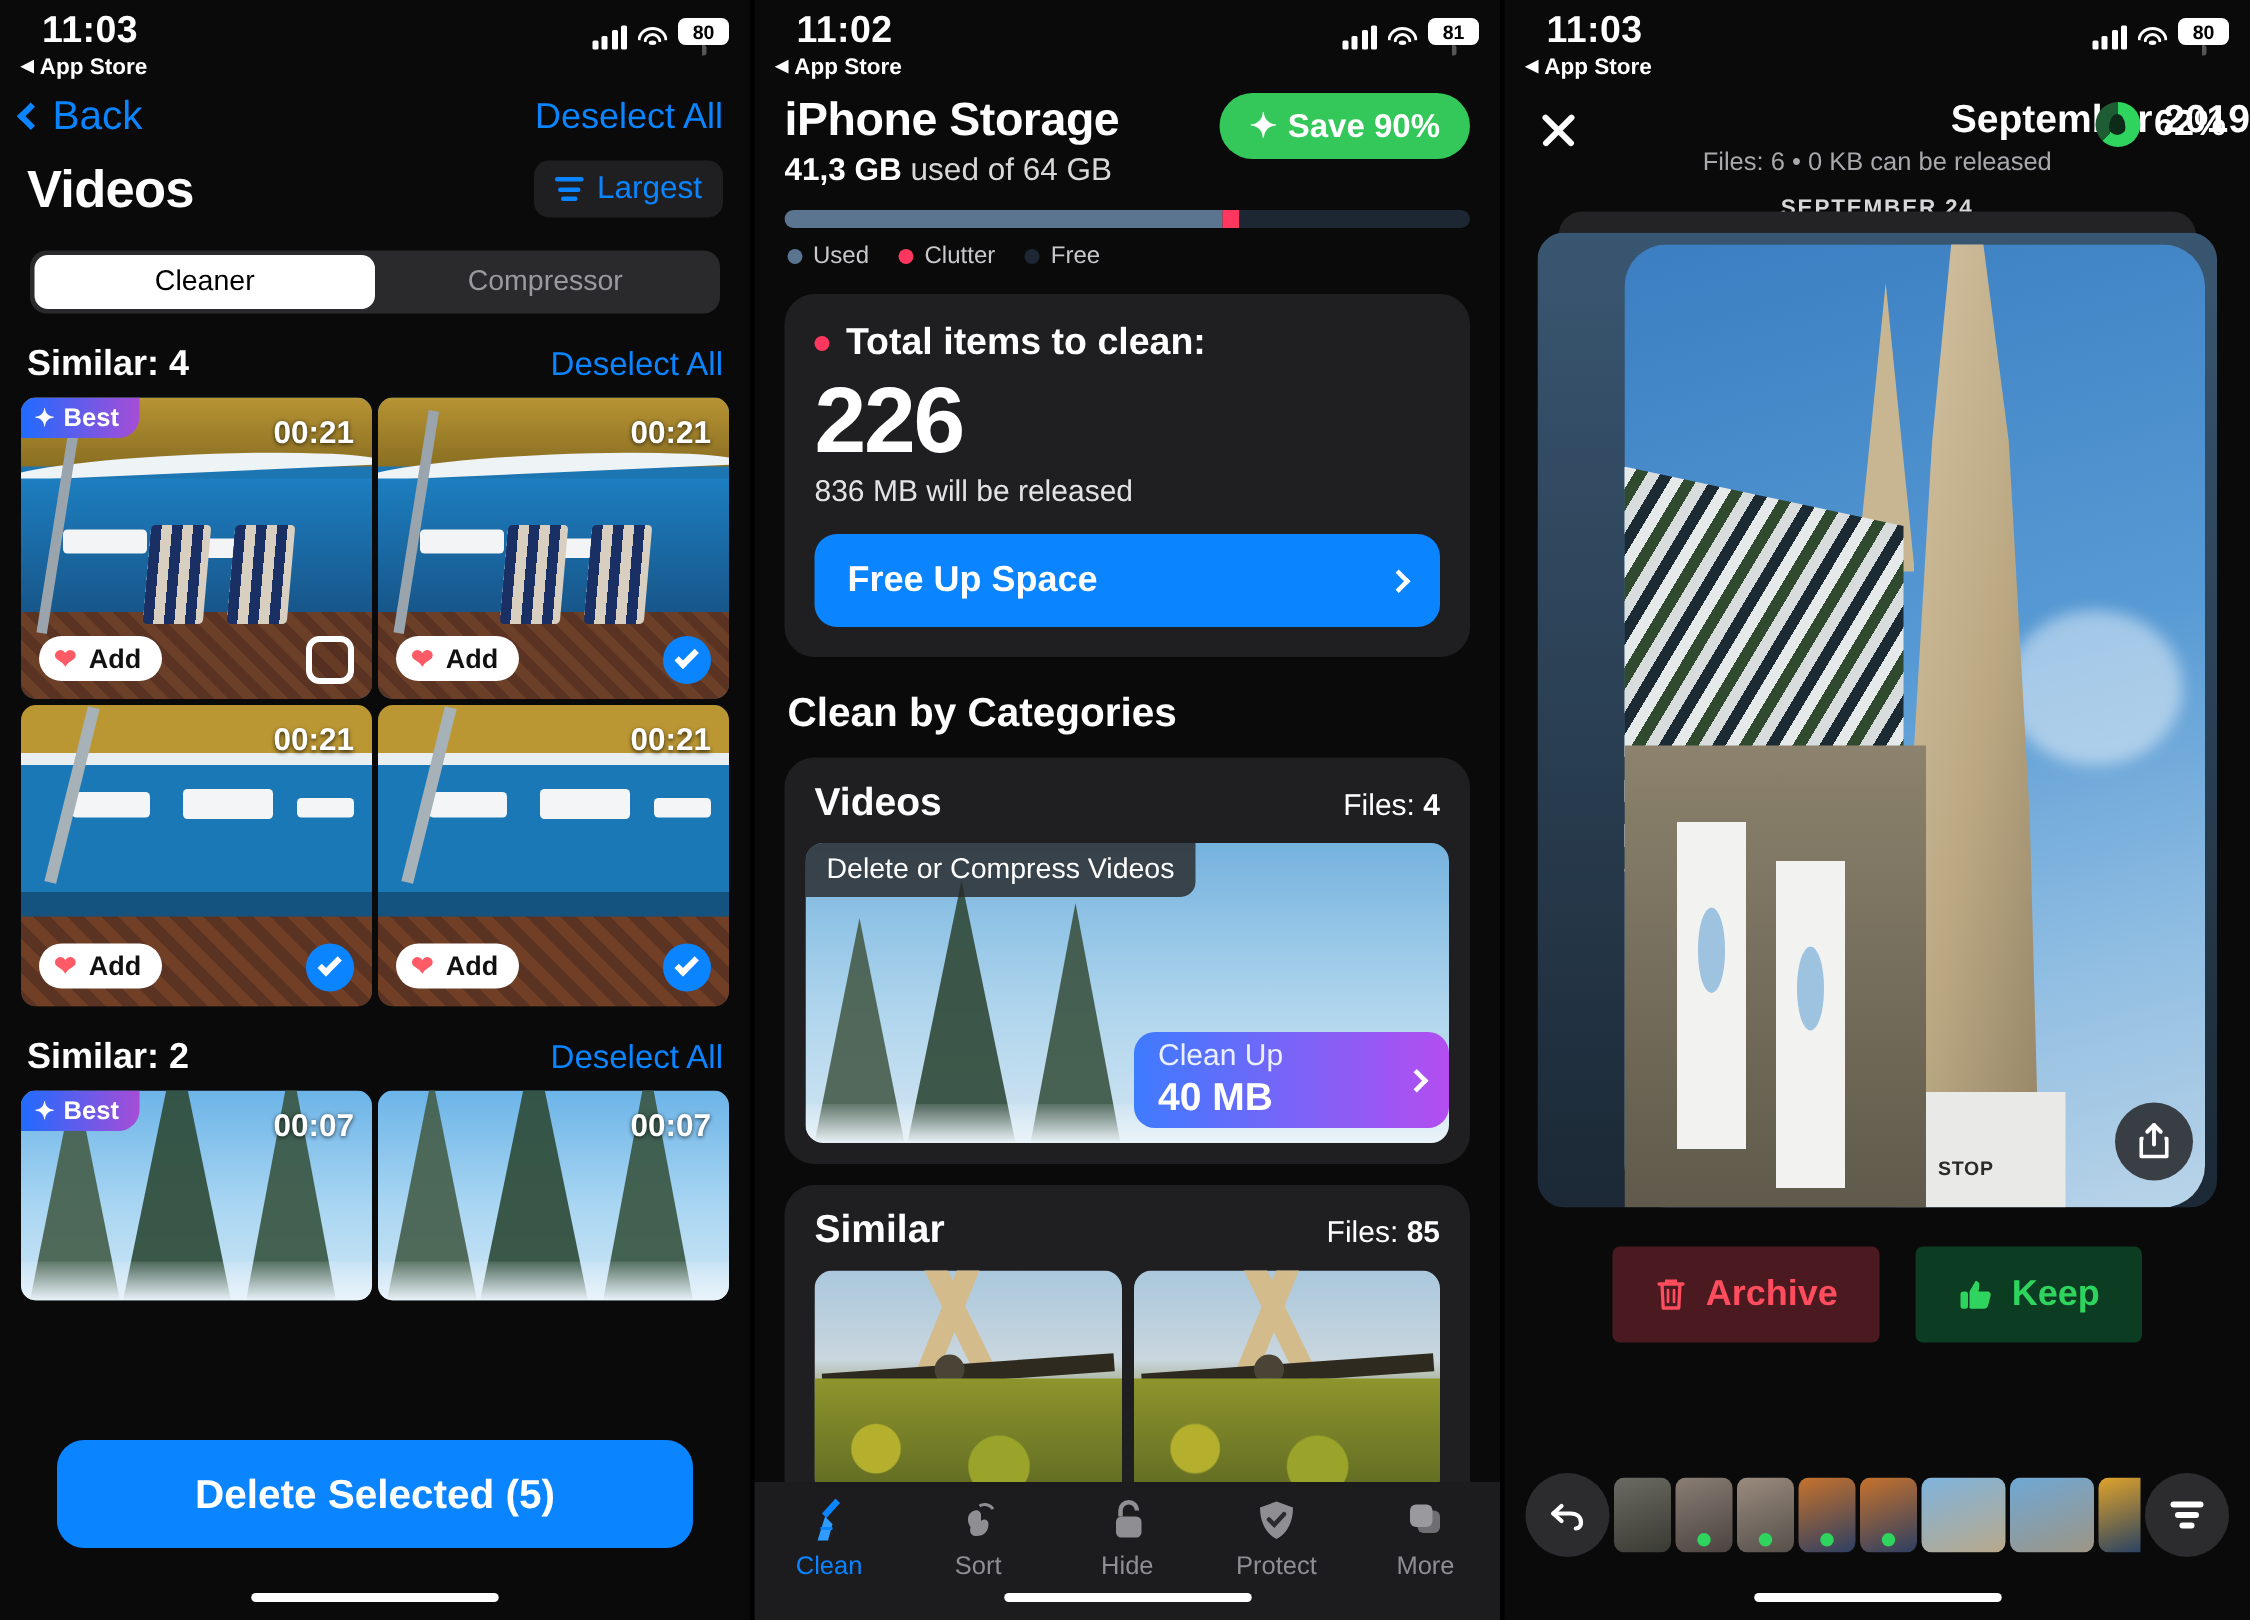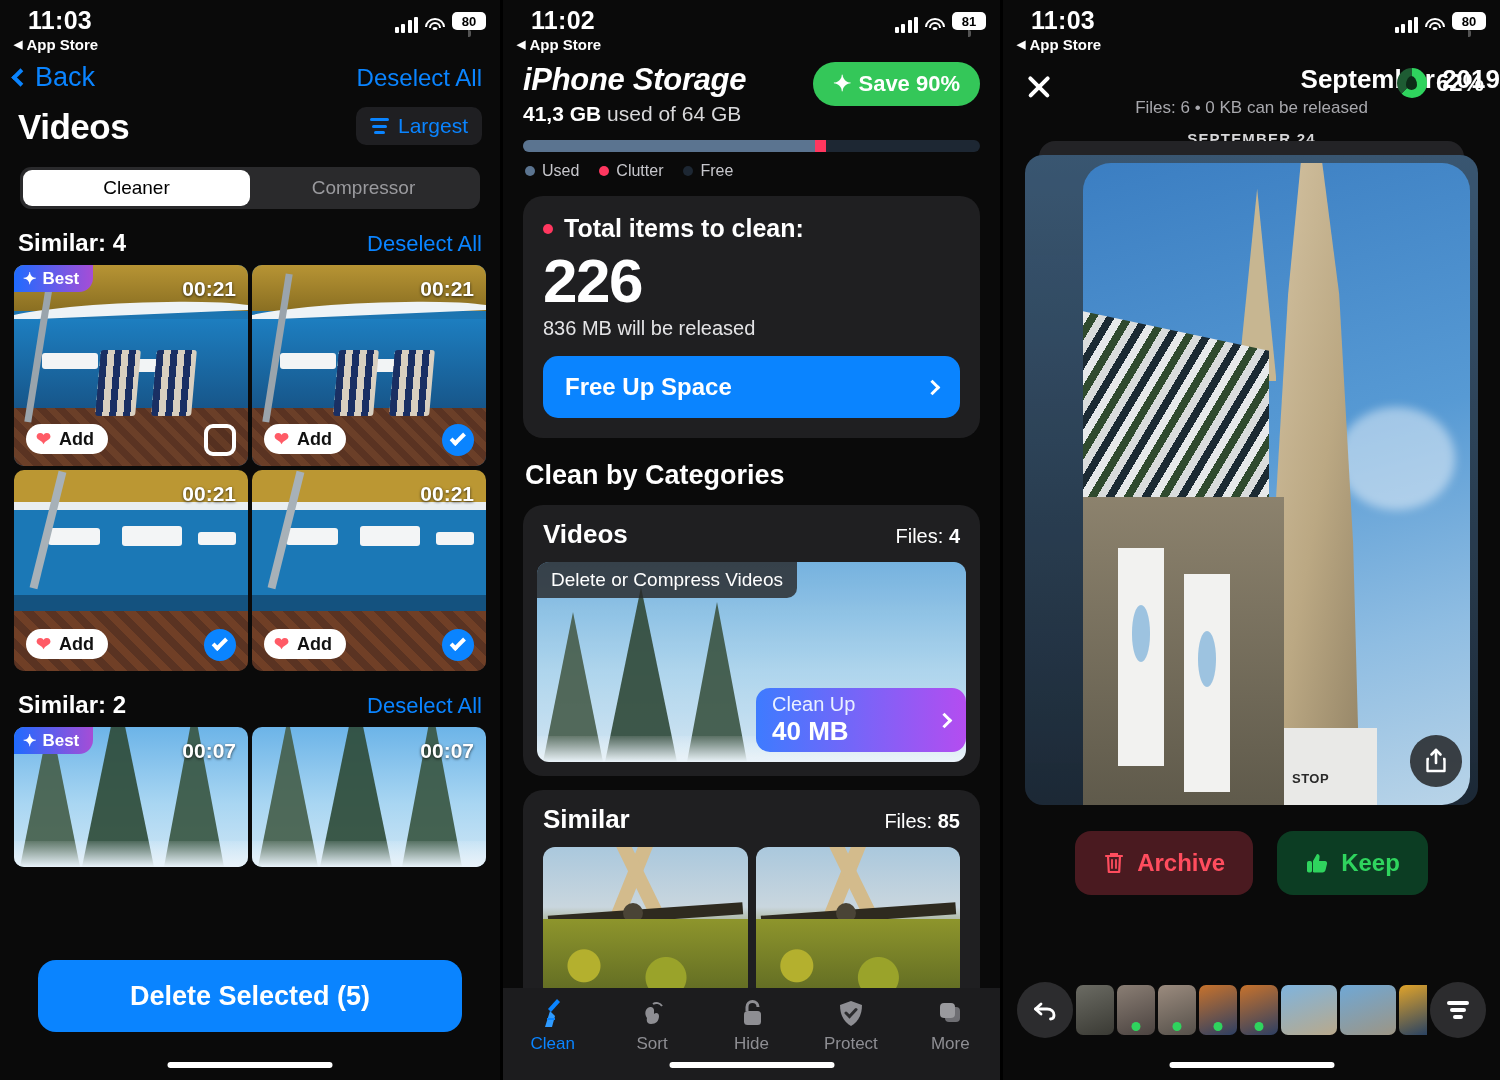--- a/index.html
+++ b/index.html
@@ -104,21 +104,21 @@
   .heart { color: #ff5b66; font-size: 18px; }
   .chk { position: absolute; right: 12px; bottom: 10px; width: 32px; height: 32px; }
   .chk.off { border: 4px solid #fff; border-radius: 9px; background: rgba(0,0,0,.05); }
   .chk.on { background: #0a84ff; border-radius: 50%; display: flex; align-items: center; justify-content: center; color: #fff; font-size: 20px; font-weight: bold; }
   .tick { width: 15px; height: 8px; border-left: 4px solid #fff; border-bottom: 4px solid #fff; transform: rotate(-45deg) translate(1px,-2px); }
 
   .delete-btn { position: absolute; left: 38px; right: 38px; bottom: 48px; height: 72px; border-radius: 18px; background: #0a84ff; color: #fff; font-size: 27px; font-weight: bold; display: flex; align-items: center; justify-content: center; }
 
   
   .s2-head { padding: 4px 20px 0 20px; display: flex; justify-content: space-between; align-items: flex-start; }
-  .s2-title { color: #fff; font-size: 31px; font-weight: bold; letter-spacing: -.3px; font-style: italic; }
+  .s2-title { color: #fff; font-size: 31px; font-weight: bold; letter-spacing: -.3px; }
   .s2-sub { color: #fff; font-size: 21px; margin-top: 4px; }
   .s2-sub b { font-weight: bold; }
   .s2-sub span { color: #d8d8da; font-weight: normal; }
   .save-pill { background: #34c759; border-radius: 22px; height: 44px; padding: 0 20px; display: flex; align-items: center; gap: 7px; color: #fff; font-size: 22px; font-weight: bold; }
   .storage-bar { margin: 14px 20px 0 20px; height: 12px; border-radius: 6px; background: #1d2733; overflow: hidden; display: flex; }
   .sb-used { width: 64%; background: #5b7490; }
   .sb-clutter { width: 2.2%; background: #ff375f; }
   .legend { display: flex; gap: 20px; padding: 10px 22px 0 22px; }
   .lg { display: flex; align-items: center; gap: 7px; color: #c7c7cc; font-size: 16px; }
   .dot { width: 10px; height: 10px; border-radius: 50%; }
@@ -192,21 +192,21 @@
   .sc-cath .banner { position: absolute; width: 12%; height: 34%; background: #f2f2f0; }
   .sc-cath .banner.b1 { left: 9%; top: 60%; }
   .sc-cath .banner.b2 { left: 26%; top: 64%; }
   .sc-cath .banner .bl { position: absolute; left: 30%; top: 26%; width: 40%; height: 26%; background: #9dc3e0; border-radius: 50%; }
   .sc-cath .stopsign { position: absolute; left: 52%; bottom: 0; width: 24%; height: 12%; background: #e9e9e7; }
   .sc-cath .stoptxt { position: absolute; left: 54%; bottom: 3%; color: #2a2a2a; font-size: 13px; font-weight: bold; letter-spacing: .5px; }
   .sc-cath .cloud { position: absolute; right: 4%; top: 38%; width: 30%; height: 16%; background: rgba(255,255,255,.45); border-radius: 50%; filter: blur(5px); }
   .share-btn { position: absolute; right: 16px; bottom: 18px; width: 52px; height: 52px; border-radius: 50%; background: rgba(30,30,32,.82); display: flex; align-items: center; justify-content: center; }
 
   .actions { display: flex; justify-content: center; gap: 24px; margin-top: 26px; }
-  .act { height: 64px; border-radius: 16px; padding: 0 28px; display: flex; align-items: center; gap: 12px; font-size: 24px; font-weight: bold; }
+  .act { height: 64px; border-radius: 5px; padding: 0 28px; display: flex; align-items: center; gap: 12px; font-size: 24px; font-weight: bold; }
   .act.archive { background: #4a1a20; color: #ff4d5e; }
   .act.keep { background: #0c3d23; color: #2fd45e; }
 
   .filmstrip { position: absolute; left: 0; right: 0; bottom: 42px; height: 56px; display: flex; align-items: center; padding: 0 14px; gap: 3px; }
   .fs-round { width: 56px; height: 56px; border-radius: 50%; background: #2c2c2e; display: flex; align-items: center; justify-content: center; flex: 0 0 auto; z-index: 3; }
   .fs-thumbs { display: flex; gap: 3px; align-items: center; flex: 1; overflow: hidden; }
   .fs-t { width: 38px; height: 50px; border-radius: 7px; flex: 0 0 auto; position: relative; overflow: hidden; }
   .fs-t .gd { position: absolute; left: 50%; transform: translateX(-50%); bottom: 4px; width: 9px; height: 9px; border-radius: 50%; background: #2fd45e; }
   .fs-t.wide { width: 56px; }
   .filt-lines { display: flex; flex-direction: column; gap: 3.5px; align-items: center; }

